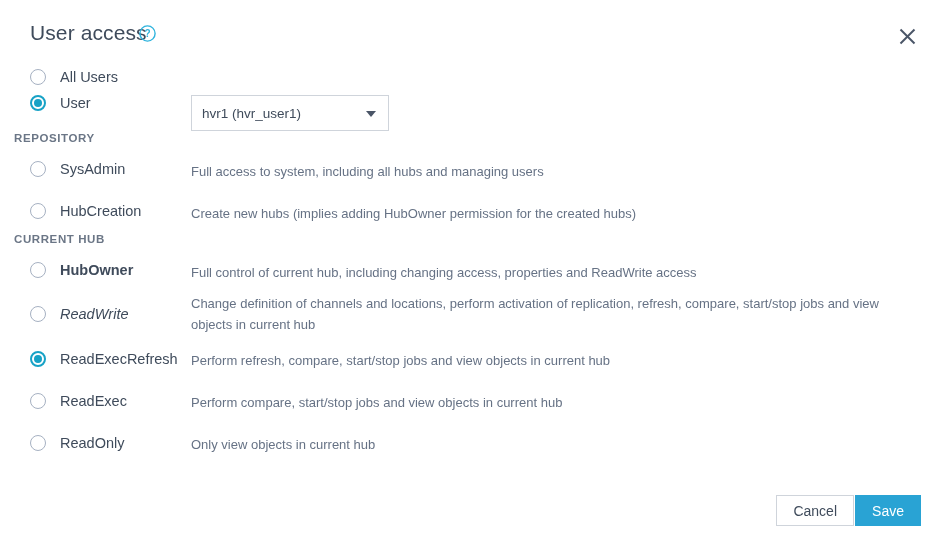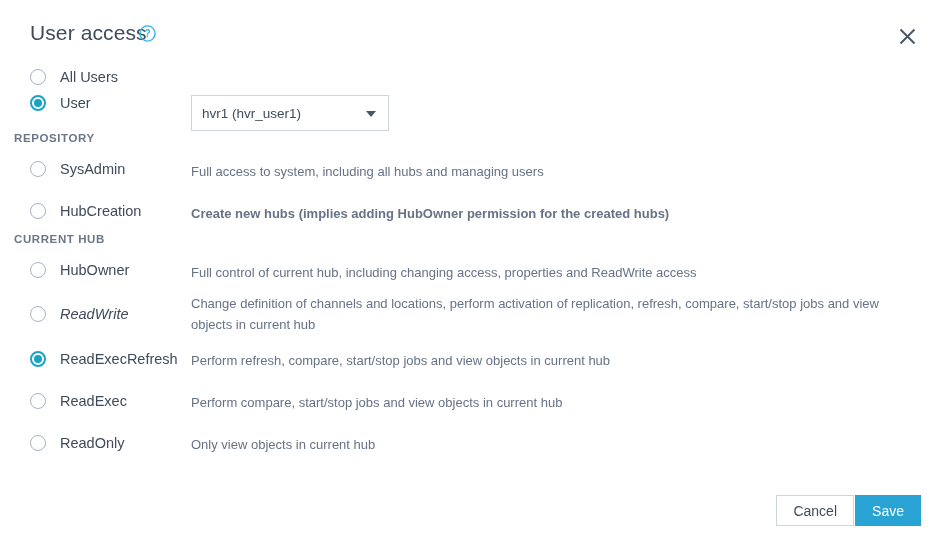--- a/index.html
+++ b/index.html
@@ -248,25 +248,25 @@
     <div class="radio-row" style="top:97px;">
       <span class="radio"></span>
       <span class="radio-label">SysAdmin</span>
     </div>
     <div class="desc" style="top:99px;">Full access to system, including all hubs and managing users</div>
 
     <div class="radio-row" style="top:139px;">
       <span class="radio"></span>
       <span class="radio-label">HubCreation</span>
     </div>
-    <div class="desc" style="top:141px;font-weight:bold;">Create new hubs (implies adding HubOwner permission for the created hubs)</div>
+    <div class="desc" style="top:141px;">Create new hubs (implies adding HubOwner permission for the created hubs)</div>
 
     <div class="section-label" style="top:171px;">CURRENT HUB</div>
 
-    <div class="radio-row" style="top:198px;">
+    <div class="radio-row" style="top:198px;font-weight:bold;">
       <span class="radio"></span>
       <span class="radio-label">HubOwner</span>
     </div>
     <div class="desc" style="top:200px;">Full control of current hub, including changing access, properties and ReadWrite access</div>
 
     <div class="radio-row" style="top:242px;font-style:italic;">
       <span class="radio"></span>
       <span class="radio-label">ReadWrite</span>
     </div>
     <div class="desc wide" style="top:231px;">Change definition of channels and locations, perform activation of replication, refresh, compare, start/stop jobs and view objects in current hub</div>

